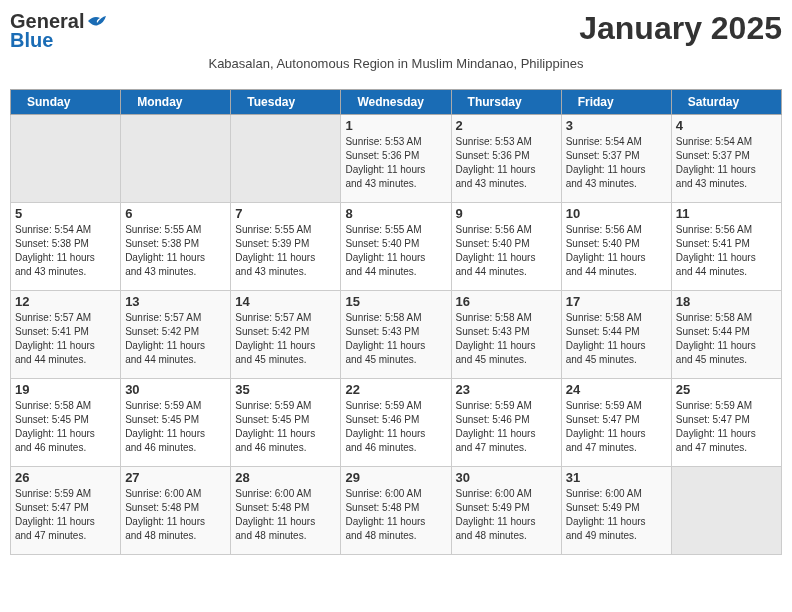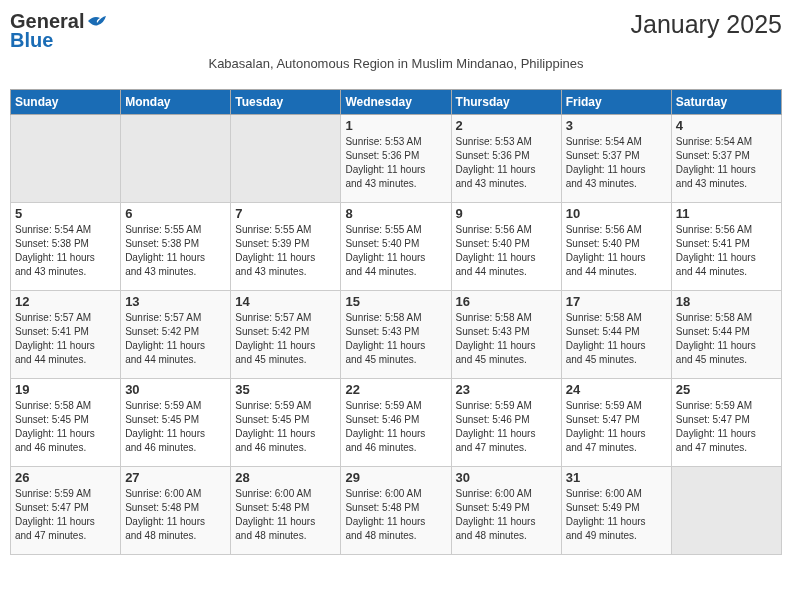--- a/index.html
+++ b/index.html
@@ -15,42 +15,42 @@
       justify-content: space-between;
       align-items: flex-start;
       margin-bottom: 4px;
     }
     .logo {
       display: flex;
       flex-direction: column;
       align-items: flex-start;
     }
     .month-title {
-      font-size: 25px;
-      font-weight: normal;
+      font-size: 32px;
+      font-weight: bold;
       color: #333;
       text-align: right;
     }
     .subtitle {
       text-align: center;
       font-size: 13px;
       color: #444;
       margin-bottom: 18px;
     }
     table {
       width: 100%;
       border-collapse: collapse;
       table-layout: fixed;
     }
     thead tr th {
       background-color: #1a6cb5;
       color: white;
       font-size: 12px;
       font-weight: bold;
-      padding: 5px 4px;
+      padding: 5px 16px;
       text-align: left;
       border: 1px solid #aaa;
     }
     tbody tr td {
       border: 1px solid #ccc;
       vertical-align: top;
       padding: 3px 4px;
       font-size: 10px;
       color: #333;
       height: 88px;

